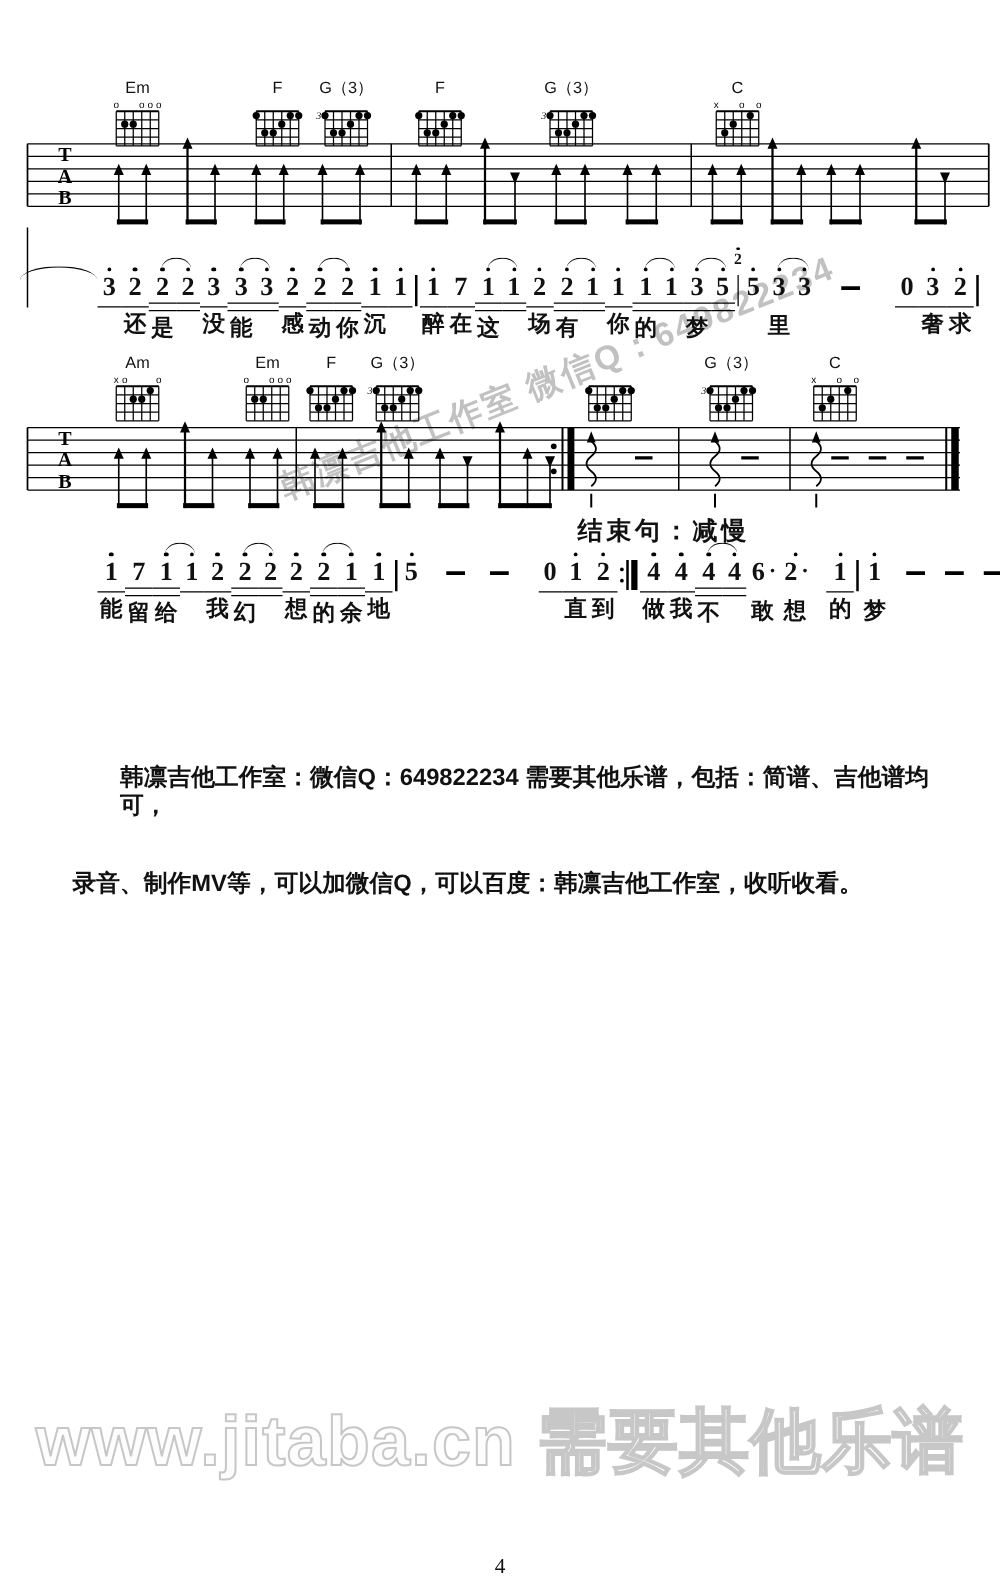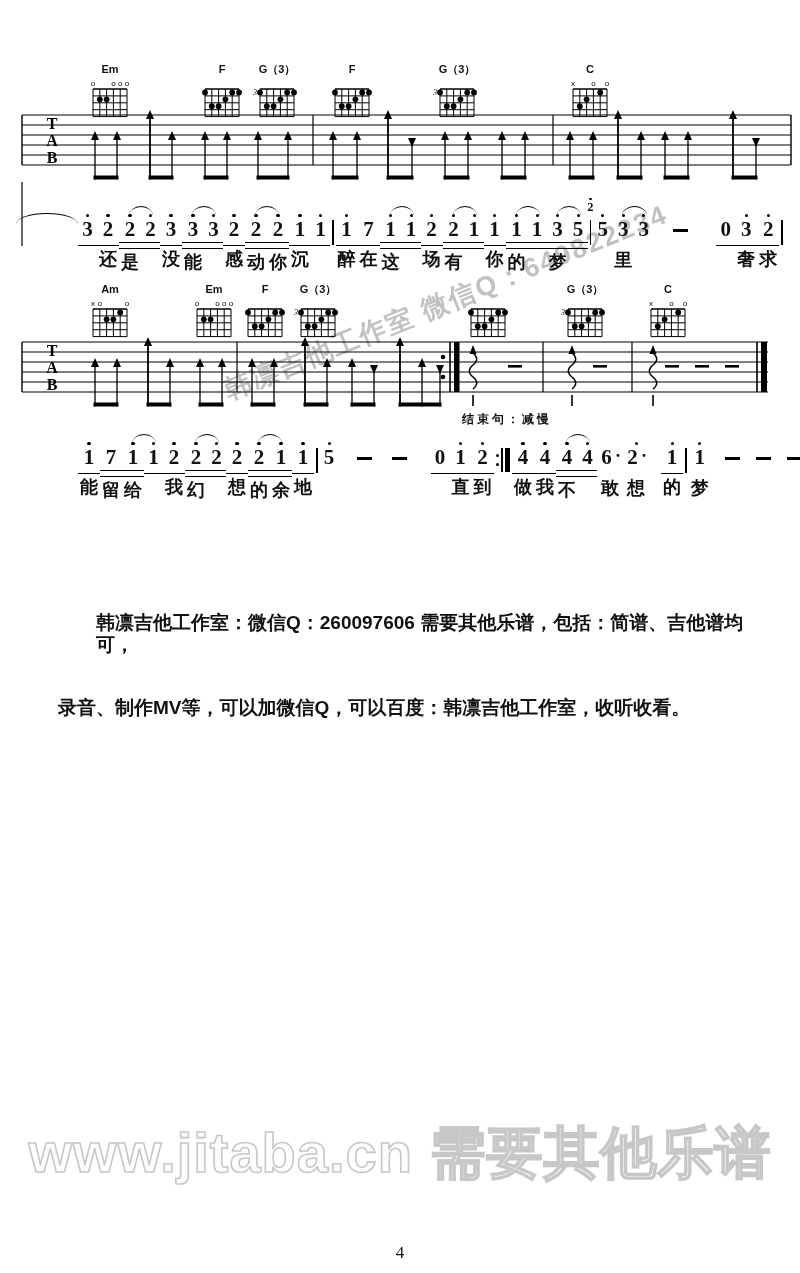--- a/index.html
+++ b/index.html
@@ -10,21 +10,21 @@
   .wm-diag{position:absolute;left:232px;top:372px;z-index:1;
            transform:rotate(-22deg);transform-origin:0 100%;
            font-size:27px;font-weight:600;letter-spacing:2px;white-space:nowrap;
            color:#8f8f8f;opacity:.55;}
 
   .layer{position:absolute;left:0;top:0;z-index:2;}
 
   
   .chord{position:absolute;display:flex;flex-direction:column;align-items:center;
          transform:translateX(-50%);z-index:2;}
-  .chord .cname{font-size:11px;font-weight:bold;line-height:15px;height:16px;
+  .chord .cname{font-size:13px;font-weight:normal;line-height:15px;height:16px;
                 font-family:"Liberation Sans",sans-serif;}
 
   
   .melody{position:absolute;display:flex;align-items:flex-start;z-index:2;}
   .tok{display:flex;flex-direction:column;align-items:center;position:relative;
        margin:0 2px;font-family:"Liberation Serif",serif;font-weight:bold;}
   .tok .dotrow{height:7px;display:flex;align-items:center;}
   .tok .dotrow i{display:block;width:3.2px;height:3.2px;border-radius:50%;background:#000;}
   .tok .numrow{display:flex;align-items:flex-start;height:22px;}
   .tok .num{font-size:21px;line-height:21px;min-width:15px;text-align:center;}
@@ -43,21 +43,21 @@
   .tok .grace i{display:block;width:2.4px;height:2.4px;border-radius:50%;background:#000;margin:0 auto 1px auto;}
   .vbar{width:1.6px;height:25px;background:#000;margin-top:1px;}
   .dashg{width:15px;height:2.6px;background:#000;margin-top:10px;}
   .repg{display:flex;align-items:center;height:24px;margin-top:1px;}
   .repg .rdots{display:flex;flex-direction:column;justify-content:center;gap:6px;margin-right:2.5px;}
   .repg .rdots i{display:block;width:3.4px;height:3.4px;border-radius:50%;background:#000;}
   .repg .thin{width:1.6px;height:24px;background:#000;margin-right:2px;}
   .repg .thick{width:5px;height:24px;background:#000;}
 
   
-  .ending-note{position:absolute;left:462px;top:411px;z-index:2;font-size:12px;font-weight:bold;
+  .ending-note{position:absolute;left:462px;top:411px;z-index:2;font-size:20px;font-weight:bold;
                letter-spacing:3px;font-family:"Liberation Sans",sans-serif;}
 
   
   .info{position:absolute;left:58px;top:612px;width:700px;z-index:2;
         font-size:19px;font-weight:bold;line-height:22px;}
   .info .l1{padding-left:38px;}
   .info .l2{margin-top:41px;}
 
   
   .wm-bottom{position:absolute;left:0;top:1116px;width:100%;text-align:center;z-index:1;
@@ -1099,21 +1099,21 @@
         <span class="tok" style="margin-left: 14px;">
           <span class="dotrow"></span>
           <span class="dashg"></span>
         </span>
       </div>
     </div>
 
   <div class="ending-note">结束句：减慢</div>
 
   <div class="info">
-    <div class="l1">韩凛吉他工作室：微信Q：260097606 需要其他乐谱，包括：简谱、吉他谱均可，</div>
+    <div class="l1">韩凛吉他工作室：微信Q：649822234 需要其他乐谱，包括：简谱、吉他谱均可，</div>
     <div class="l2">录音、制作MV等，可以加微信Q，可以百度：韩凛吉他工作室，收听收看。</div>
   </div>
 
   <div class="wm-bottom">www.jitaba.cn 需要其他乐谱</div>
 
   <div class="pagenum">4</div>
 
 </div>
 
 </body></html>

